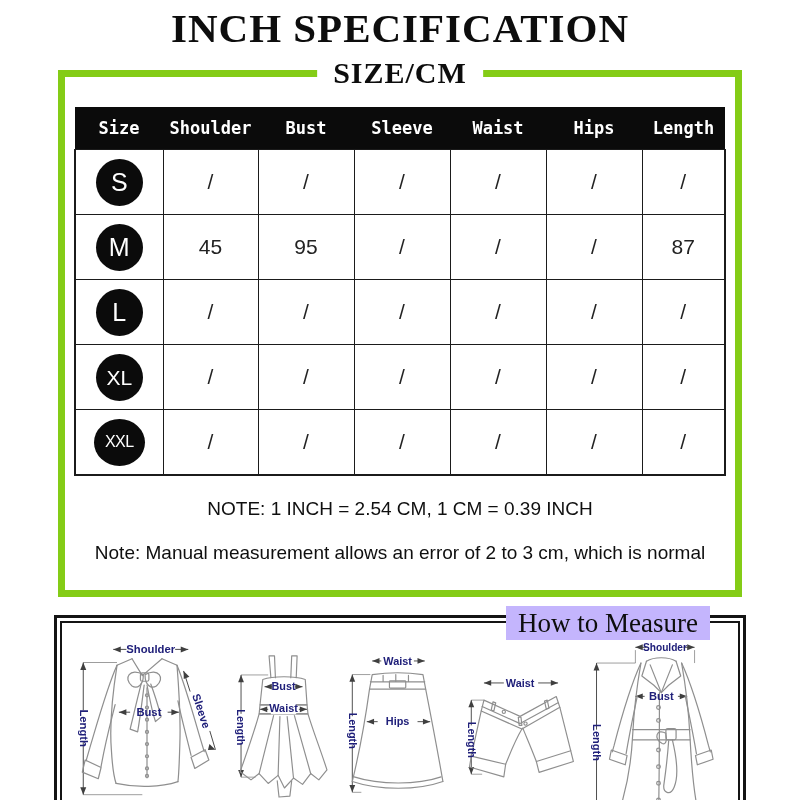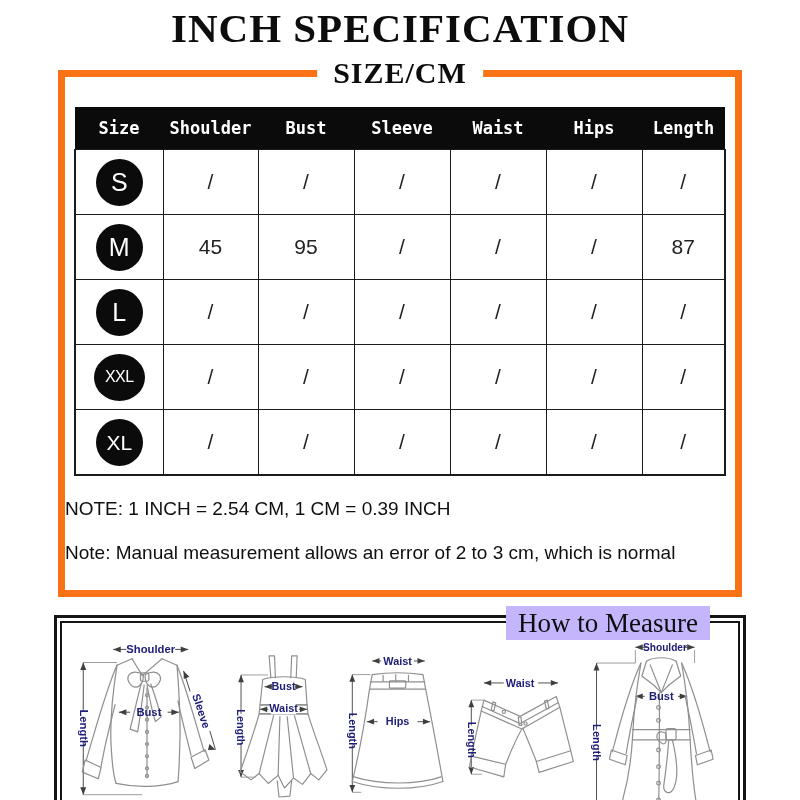--- a/index.html
+++ b/index.html
@@ -4,21 +4,21 @@
 <style>
   html,body{margin:0;padding:0;background:#fff;}
   .page{position:relative;width:800px;height:800px;margin:0 auto;background:#fff;
         font-family:"Liberation Sans",sans-serif;color:#111;overflow:hidden;}
 
   
   .main-title{margin:4px 0 0;text-align:center;font-family:"Liberation Serif",serif;
               font-weight:700;font-size:41px;letter-spacing:1px;color:#0d0d0d;}
 
   
-  .spec-box{position:relative;width:670px;margin:18px auto 0;border:7px solid #f97316;
+  .spec-box{position:relative;width:670px;margin:18px auto 0;border:7px solid #84cc16;
             padding:30px 0 26px;}
   .spec-legend{position:absolute;top:-24px;left:50%;transform:translateX(-50%);
                background:#fff;padding:0 16px;font-family:"Liberation Serif",serif;
                font-weight:700;font-size:30px;letter-spacing:1px;line-height:40px;color:#0d0d0d;}
 
   
   table.size-table{width:650px;margin:0 auto;border-collapse:collapse;table-layout:fixed;padding-left:16px;}
   .size-table th{background:#0b0b0b;color:#fff;height:40px;
                  font-family:"DejaVu Sans Mono",monospace;font-weight:700;font-size:17px;}
   .size-table td{height:62px;text-align:center;vertical-align:middle;
@@ -26,21 +26,21 @@
   .size-table tr td:first-child{border-left:2px solid #1b1b1b;}
   .size-table tr td:last-child{border-right:2px solid #1b1b1b;}
   .size-table tr:last-child td{border-bottom:2px solid #1b1b1b;}
   .badge{width:47px;height:47px;border-radius:50%;background:#0b0b0b;color:#fff;
          display:flex;align-items:center;justify-content:center;margin:0 auto;
          font-size:25px;line-height:1;}
   .badge.xl{font-size:21px;}
   .badge.xxl{width:51px;font-size:16px;letter-spacing:-0.5px;}
 
   
-  .note{margin:22px 0 0;text-align:left;font-size:19px;color:#0f0f0f;}
+  .note{margin:22px 0 0;text-align:center;font-size:19px;color:#0f0f0f;}
   .note + .note{}
 
   
   .measure-box{position:relative;width:676px;height:196px;margin:24px auto 0;
                border:2px solid #141414;outline:3px solid #141414;outline-offset:3px;}
   .measure-legend{position:absolute;top:-17px;right:28px;background:#c4b5fd;padding:0 12px;
                   font-family:"Liberation Serif",serif;font-size:27px;line-height:34px;color:#0d0d0d;}
   .garments{display:flex;justify-content:space-between;align-items:flex-start;padding:14px 10px 0;}
   .g-dress{margin-top:8px}.g-skirt{margin-top:14px}.g-shorts{margin-top:36px}.g-coat{margin-top:2px}
 
@@ -115,32 +115,32 @@
             </td>
           <td>/</td>
           <td>/</td>
           <td>/</td>
           <td>/</td>
           <td>/</td>
           <td>/</td>
         </tr>
         <tr>
           <td>
+              <div class="badge xl">XL</div>
+            </td>
+          <td>/</td>
+          <td>/</td>
+          <td>/</td>
+          <td>/</td>
+          <td>/</td>
+          <td>/</td>
+        </tr>
+        <tr>
+          <td>
               <div class="badge xxl">XXL</div>
-            </td>
-          <td>/</td>
-          <td>/</td>
-          <td>/</td>
-          <td>/</td>
-          <td>/</td>
-          <td>/</td>
-        </tr>
-        <tr>
-          <td>
-              <div class="badge xl">XL</div>
             </td>
           <td>/</td>
           <td>/</td>
           <td>/</td>
           <td>/</td>
           <td>/</td>
           <td>/</td>
         </tr>
       </tbody>
     </table>

